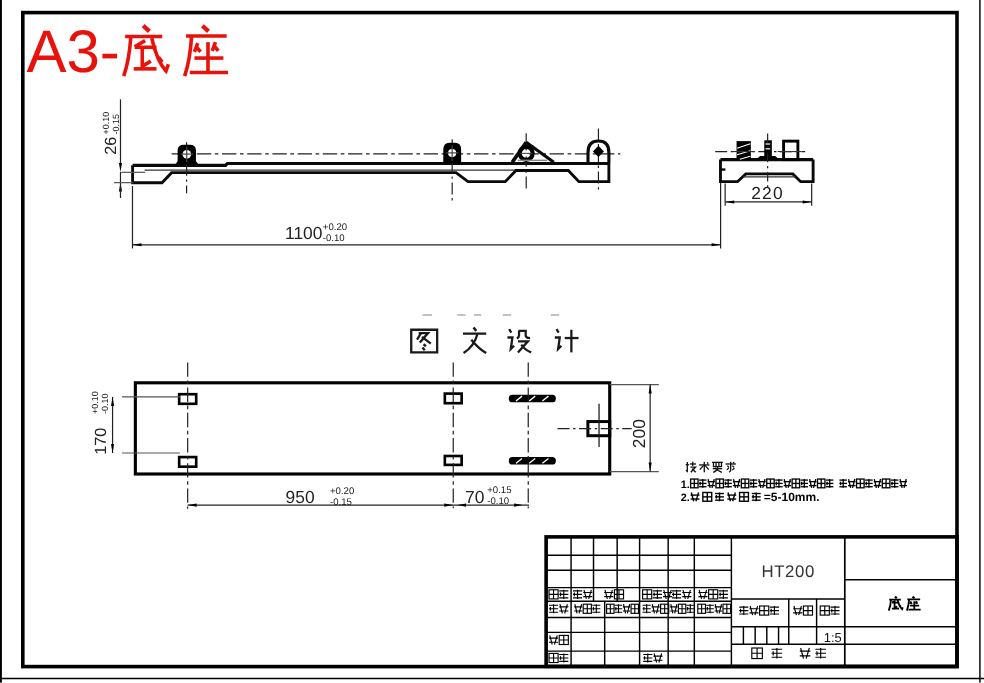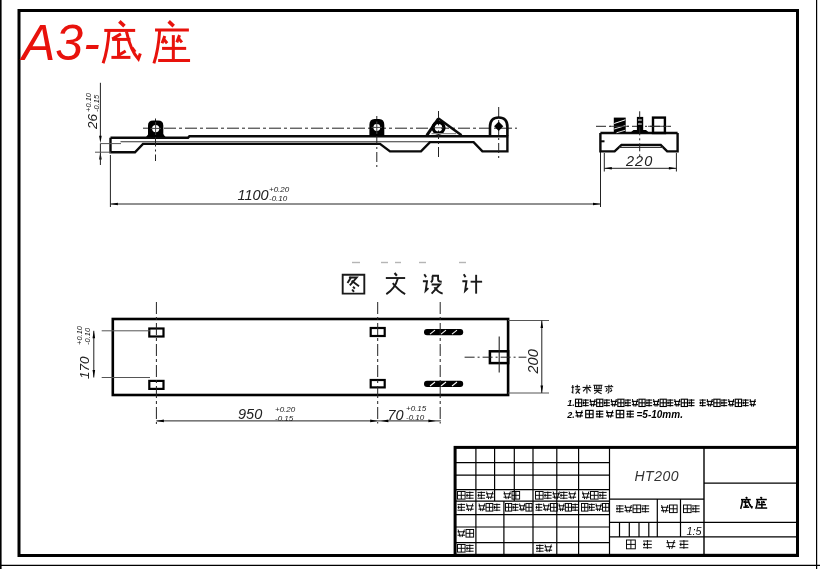--- a/index.html
+++ b/index.html
@@ -1,14 +1,14 @@
 <!DOCTYPE html>
 <html><head><meta charset="utf-8"><style>
 html,body{margin:0;padding:0;background:#fff;}
-.pg{width:672px;height:569px;transform:translateZ(0);will-change:transform;font-style:italic;}
+.pg{width:672px;height:569px;transform:translateZ(0);will-change:transform;}
 </style></head><body>
 <div class="pg">
 <svg width="820" height="569" viewBox="0 0 820 569">
 <rect x="0" y="0" width="820" height="569" fill="#ffffff"></rect>
 <line x1="0.8" y1="0" x2="0.8" y2="569" stroke="#000" stroke-width="1.6" stroke-linecap="butt"></line>
 <line x1="816.6" y1="0" x2="816.6" y2="569" stroke="#000" stroke-width="1.2" stroke-linecap="butt"></line>
 <line x1="0" y1="565.4" x2="820" y2="565.4" stroke="#000" stroke-width="1.2" stroke-linecap="butt"></line>
 <rect x="19" y="10.5" width="778.5" height="545" fill="none" stroke="#000" stroke-width="3"></rect>
 <text x="22" y="60" font-family="Liberation Sans, sans-serif" font-size="50" fill="#e8120c" text-anchor="start" font-weight="normal">A3-</text>
 <path d="M119.33200000000001,21.428 L124.48,26.136" fill="none" stroke="#e8120c" stroke-width="3.5999999999999996" stroke-linejoin="miter" stroke-linecap="butt"></path>

